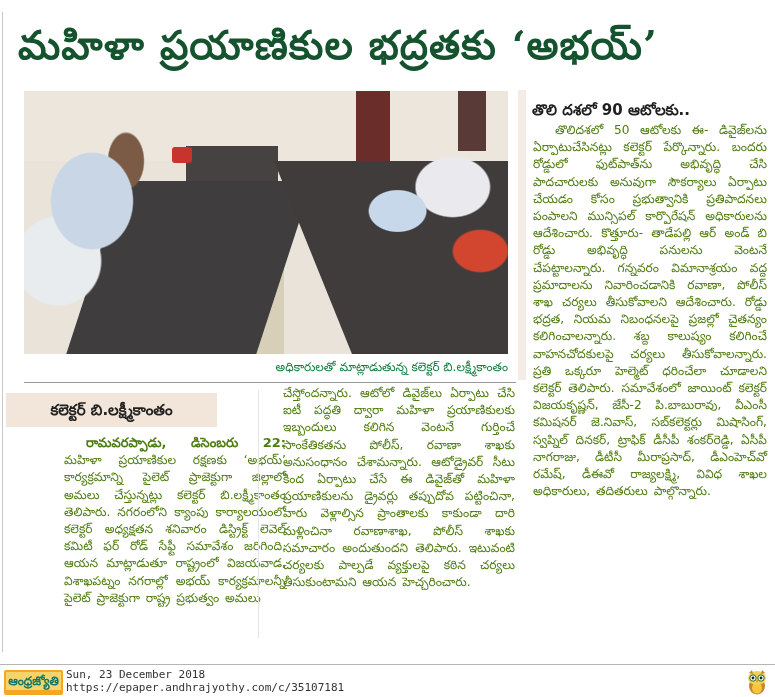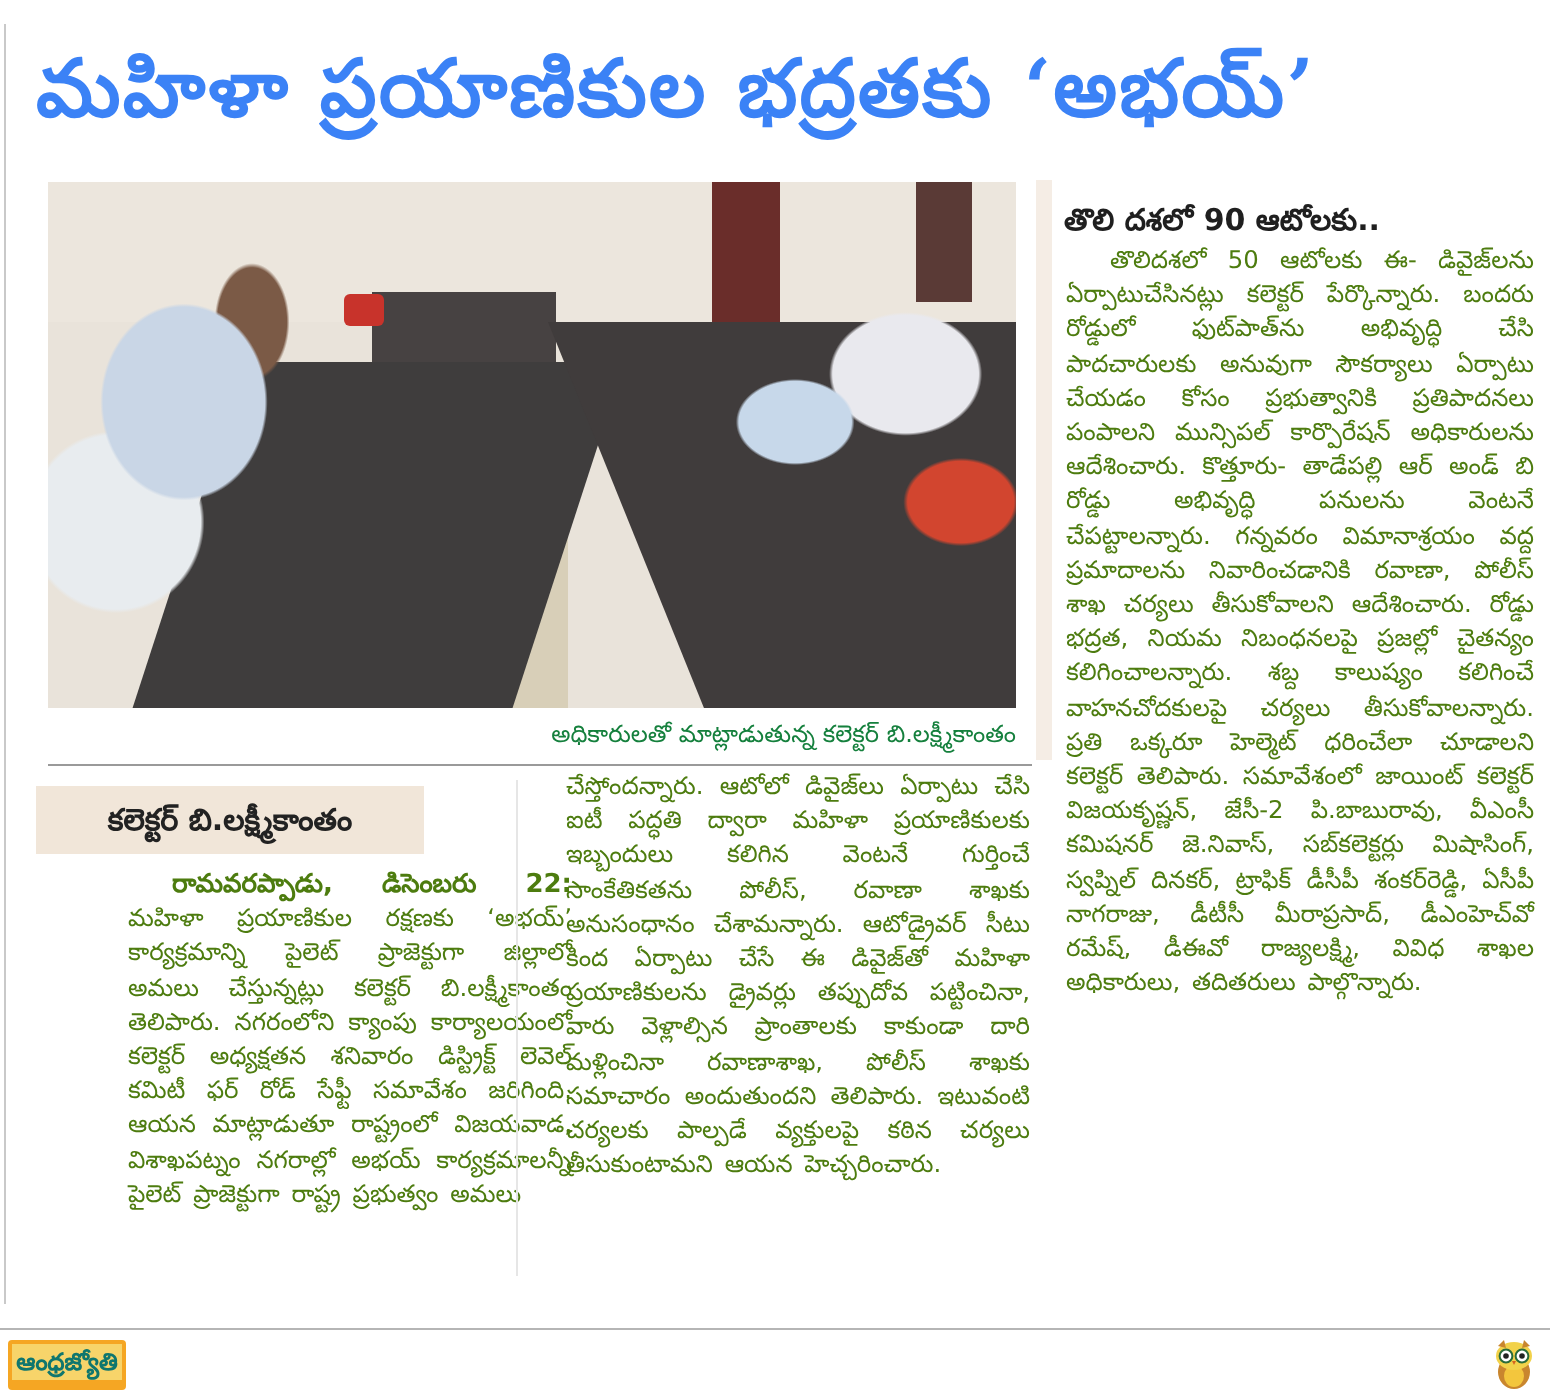--- a/index.html
+++ b/index.html
@@ -4,21 +4,21 @@
   <style>
     * { box-sizing: border-box; margin: 0; padding: 0; }
     html, body { width: 775px; height: 697px; background: #ffffff; overflow: hidden; }
     body { font-family: "DejaVu Sans", sans-serif; color: #2a2a2a; position: relative; }
 
     .left-rule { position: absolute; left: 2px; top: 12px; width: 1px; height: 640px; background: #c9c9c9; }
 
     .headline {
       position: absolute; left: 18px; top: 14px; width: 750px; height: 62px;
       font-family: "DejaVu Serif", serif; font-size: 40px; line-height: 62px;
-      color: #3b82f6; white-space: nowrap; letter-spacing: 1px;
+      color: #14532d; white-space: nowrap; letter-spacing: 1px;
     }
 
     .photo {
       position: absolute; left: 24px; top: 91px; width: 484px; height: 263px;
       overflow: hidden; background: #e9e3da;
     }
     .photo .wall { position: absolute; left: 0; top: 0; width: 100%; height: 70px; background: #ece6dd; }
     .photo .door1 { position: absolute; left: 332px; top: 0; width: 34px; height: 72px; background: #6a2d2a; }
     .photo .door2 { position: absolute; left: 434px; top: 0; width: 28px; height: 60px; background: #5a3a36; }
     .photo .table-l { position: absolute; left: 0; top: 90px; width: 190px; height: 180px; background: #3f3d3d; transform: skewX(-18deg); transform-origin: bottom left; left: 40px; }
@@ -35,21 +35,21 @@
                   radial-gradient(ellipse at 85% 75%, #d2452f 0 12%, transparent 13%); }
     .photo .chair-red { position: absolute; left: 148px; top: 56px; width: 20px; height: 16px; background: #c8332b; border-radius: 3px; }
 
     .caption {
       position: absolute; left: 24px; top: 356px; width: 484px; height: 22px;
       text-align: right; font-size: 12px; line-height: 22px; color: #15803d;
     }
     .caption-rule { position: absolute; left: 24px; top: 382px; width: 492px; height: 1px; background: #9a9a9a; }
 
     .byline-box {
-      position: absolute; left: 18px; top: 393px; width: 194px; height: 34px;
+      position: absolute; left: 6px; top: 393px; width: 211px; height: 34px;
       background: #f1e6d9; text-align: center; font-size: 15px; font-weight: bold;
       line-height: 34px; color: #222;
     }
 
     .col {
       position: absolute; font-size: 12.2px; line-height: 17.2px; color: #4d7c0f;
       text-align: justify; text-align-last: left; word-spacing: 2px;
     }
     .col-1 { left: 24px; top: 434px; width: 222px; margin-left: 40px; }
     .col-2 { left: 283px; top: 385px; width: 232px; }
@@ -122,20 +122,22 @@
 <div class="col col-3">
   <p class="indent">తొలిదశలో 50 ఆటోలకు ఈ- డివైజ్‌లను ఏర్పాటుచేసినట్లు కలెక్టర్‌ పేర్కొన్నారు. బందరు రోడ్డులో ఫుట్‌పాత్‌ను అభివృద్ధి చేసి పాదచారులకు అనువుగా సౌకర్యాలు ఏర్పాటు చేయడం కోసం ప్రభుత్వానికి ప్రతిపాదనలు పంపాలని మున్సిపల్‌ కార్పొరేషన్‌ అధికారులను ఆదేశించారు. కొత్తూరు- తాడేపల్లి ఆర్‌ అండ్‌ బి రోడ్డు అభివృద్ధి పనులను వెంటనే చేపట్టాలన్నారు. గన్నవరం విమానాశ్రయం వద్ద ప్రమాదాలను నివారించడానికి రవాణా, పోలీస్‌ శాఖ చర్యలు తీసుకోవాలని ఆదేశించారు. రోడ్డు భద్రత, నియమ నిబంధనలపై ప్రజల్లో చైతన్యం కలిగించాలన్నారు. శబ్ద కాలుష్యం కలిగించే వాహనచోదకులపై చర్యలు తీసుకోవాలన్నారు. ప్రతి ఒక్కరూ హెల్మెట్‌ ధరించేలా చూడాలని కలెక్టర్‌ తెలిపారు. సమావేశంలో జాయింట్‌ కలెక్టర్‌ విజయకృష్ణన్‌, జేసీ-2 పి.బాబురావు, వీఎంసీ కమిషనర్‌ జె.నివాస్‌, సబ్‌కలెక్టర్లు మిషాసింగ్‌, స్వప్నిల్‌ దినకర్‌, ట్రాఫిక్‌ డీసీపీ శంకర్‌రెడ్డి, ఏసీపీ నాగరాజు, డీటీసీ మీరాప్రసాద్‌, డీఎంహెచ్‌వో రమేష్‌, డీఈవో రాజ్యలక్ష్మి, వివిధ శాఖల అధికారులు, తదితరులు పాల్గొన్నారు.</p>
 </div>
 
 <div class="footer-rule"></div>
 <div class="footer">
   <div class="logo">
     <div class="logo-inner">ఆంధ్రజ్యోతి</div>
   </div>
   <div class="footer-text">
+    <div>Sun, 23 December 2018</div>
+    <div>https://epaper.andhrajyothy.com/c/35107181</div>
   </div>
   <svg class="owl" viewBox="0 0 22 26">
     <ellipse cx="11" cy="17" rx="8" ry="8.5" fill="#c9862e"></ellipse>
     <ellipse cx="11" cy="19" rx="5" ry="5.5" fill="#f3c63d"></ellipse>
     <ellipse cx="11" cy="9" rx="9" ry="7" fill="#f2d24a"></ellipse>
     <polygon points="3,4 6,1 7,5" fill="#c9862e"></polygon>
     <polygon points="19,4 16,1 15,5" fill="#c9862e"></polygon>
     <circle cx="7" cy="9" r="3.2" fill="#fff" stroke="#2a6b3a" stroke-width="1"></circle>
     <circle cx="15" cy="9" r="3.2" fill="#fff" stroke="#2a6b3a" stroke-width="1"></circle>
     <circle cx="7" cy="9" r="1.4" fill="#222"></circle>

